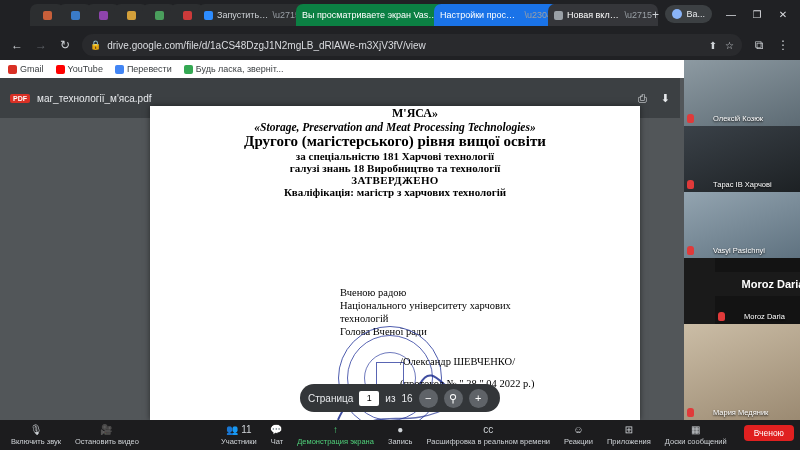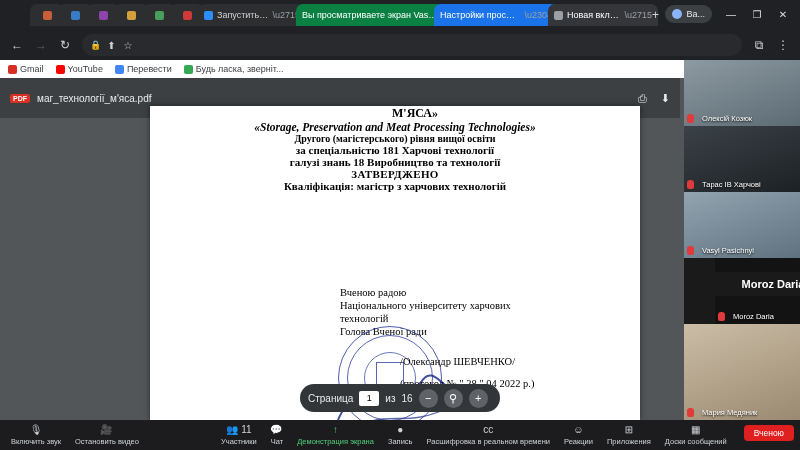--- a/index.html
+++ b/index.html
@@ -59,21 +59,21 @@
   .drive-title{font-size:10px;color:#e8eaed;}
   .drive-actions{margin-left:auto;display:flex;gap:14px;color:#e8eaed;font-size:11px;}
 
   .doc{
     position:absolute;left:150px;top:28px;width:490px;height:314px;background:#fff;color:#000;
     font-family:"Liberation Serif", serif;text-align:center;overflow:hidden;
   }
   .doc .l{margin:0;}
   .d1{font-size:12px;font-weight:bold;margin-top:6px;padding-left:40px;}
   .d2{font-size:11.5px;font-weight:bold;margin-top:14px;font-style:italic;}
-  .d3{font-size:10px;font-weight:bold;margin-top:26px;}
+  .d3{font-size:15px;font-weight:bold;margin-top:26px;}
   .d4{font-size:11px;font-weight:bold;margin-top:14px;}
   .d5{font-size:11px;font-weight:bold;margin-top:2px;}
   .d6{font-size:11px;font-weight:bold;margin-top:14px;}
   .approve{font-size:11px;font-weight:bold;margin-top:48px;letter-spacing:.4px;}
   .leftblock{position:absolute;left:190px;top:180px;text-align:left;font-size:10.5px;line-height:1.25;}
   .signline{position:absolute;left:250px;top:250px;font-size:10.5px;width:230px;text-align:left;}
   .dateline{position:absolute;left:250px;top:272px;font-size:10.5px;width:230px;text-align:left;}
 
   
   .stamp{position:absolute;left:188px;top:220px;width:104px;height:104px;}
@@ -92,21 +92,21 @@
     display:flex;align-items:center;gap:6px;padding:0 8px;box-sizing:border-box;color:#e8eaed;font-size:10px;
     font-family:"Liberation Sans", sans-serif;
   }
   .pagebox{width:20px;height:15px;background:#fff;color:#000;border-radius:2px;display:flex;align-items:center;justify-content:center;font-size:9px;}
   .circbtn{width:19px;height:19px;border-radius:50%;background:#5f6368;display:flex;align-items:center;justify-content:center;font-size:11px;color:#fff;}
 
   
   .videos{position:absolute;left:684px;top:60px;width:116px;height:360px;background:#1a1a1a;}
   .vtile{position:relative;width:116px;height:66px;overflow:hidden;}
   .vname{
-    position:absolute;left:3px;bottom:3px;display:flex;align-items:center;gap:8px;
+    position:absolute;left:3px;bottom:3px;display:flex;align-items:center;gap:19px;
     font-size:7.5px;color:#fff;text-shadow:0 1px 2px #000;
   }
   .micicon{width:7px;height:9px;background:#e03a3a;border-radius:3px 3px 2px 2px;display:inline-block;}
   .speaker-name{position:absolute;left:0;right:0;top:0;height:24px;display:flex;align-items:center;justify-content:center;font-size:11px;font-weight:bold;color:#fff;background:#1a1a1a;}
 
   
   .bottombar{position:absolute;left:0;top:420px;width:800px;height:30px;background:#1c1c1e;display:flex;align-items:center;color:#e8eaed;}
   .bitem{display:flex;flex-direction:column;align-items:center;justify-content:center;gap:2px;font-size:7.5px;color:#cfd3d7;padding:0 7px;height:30px;white-space:nowrap;}
   .bitem .gi{font-size:10px;line-height:10px;}
   .bitem.green{color:#4fd17a;}
@@ -166,20 +166,21 @@
         <div class="wc close">✕</div>
       </div>
     </div>
 
     <div class="toolbar">
       <div class="navbtn">←</div>
       <div class="navbtn disabled">→</div>
       <div class="navbtn">↻</div>
       <div class="omnibox">
         <span style="font-size:9px;">🔒</span>
+        <span class="url">drive.google.com/file/d/1aCS48DzgJ1N2mgLB_dRlAWe-m3XjV3fV/view</span>
         <span class="omni-icons">
           <span>⬆</span>
           <span>☆</span>
         </span>
       </div>
       <div class="navbtn">⧉</div>
       <div class="navbtn">⋮</div>
     </div>
   </div>
 

